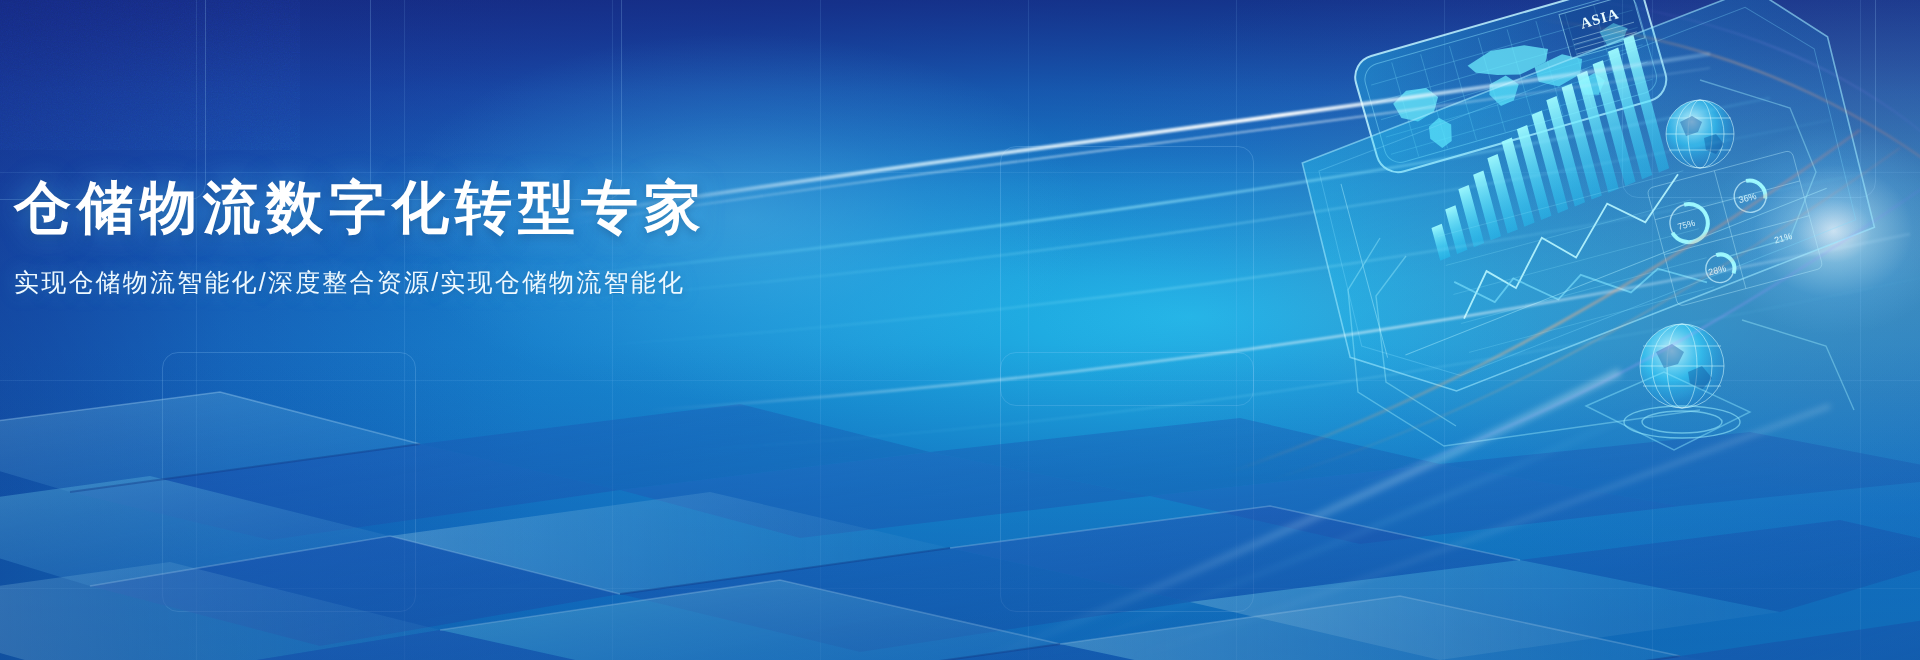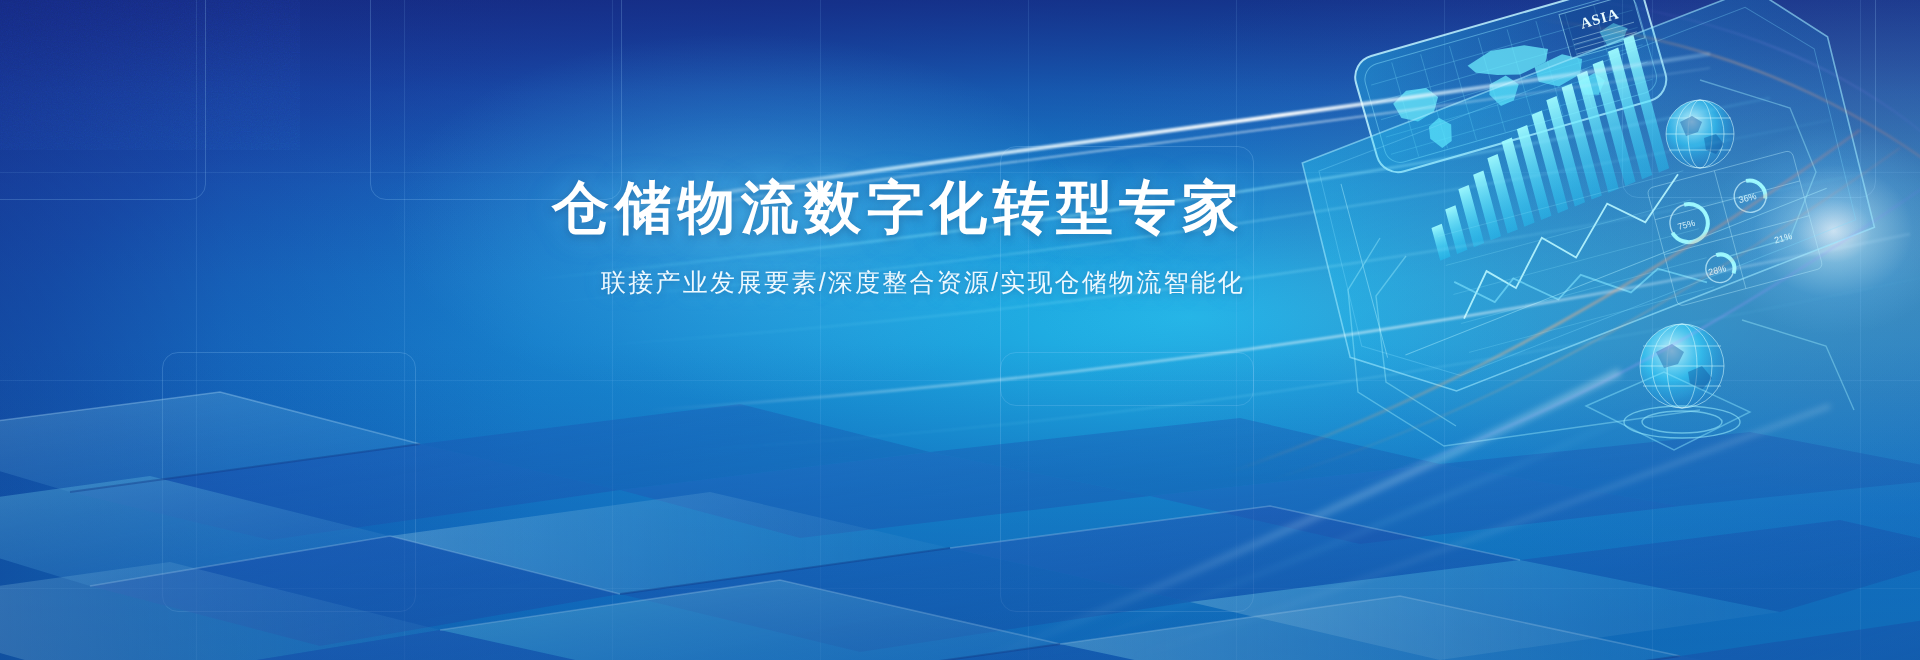--- a/index.html
+++ b/index.html
@@ -43,21 +43,21 @@
   }
   .rrect{position:absolute;border:1px solid rgba(160,215,255,.22);border-radius:16px;}
 
   
   #plates{position:absolute;left:-80px;right:-40px;bottom:-10px;height:330px;overflow:hidden;}
 
   
   #bg-noise{opacity:.22;mix-blend-mode:overlay;}
 
   
-  #copy{position:absolute;left:0;top:176px;width:1245px;text-align:right;}
+  #copy{position:absolute;left:14px;top:176px;width:1245px;text-align:left;}
   #banner-title{
     margin:0;color:#ffffff;font-size:57px;font-weight:700;letter-spacing:6px;
     line-height:1.12;
     text-shadow:0 0 26px rgba(90,200,255,.55), 0 2px 10px rgba(8,40,90,.45);
   }
   #banner-subtitle{
     margin:26px 0 0 0;color:#eef9ff;font-size:25px;font-weight:400;letter-spacing:2.2px;
     text-shadow:0 0 16px rgba(80,190,255,.55), 0 1px 6px rgba(8,40,90,.35);
   }
 
@@ -380,16 +380,16 @@
 
   <svg class="lyr" id="bg-noise" xmlns="http://www.w3.org/2000/svg">
     <filter id="nz">
         <feTurbulence type="fractalNoise" baseFrequency="0.82" numOctaves="3" stitchTiles="stitch"></feTurbulence>
       </filter>
     <rect width="100%" height="100%" filter="url(#nz)"></rect>
   </svg>
 
   <div id="copy">
     <h1 id="banner-title">仓储物流数字化转型专家</h1>
-    <p id="banner-subtitle">联接产业发展要素/深度整合资源/实现仓储物流智能化</p>
+    <p id="banner-subtitle">实现仓储物流智能化/深度整合资源/实现仓储物流智能化</p>
   </div>
 
 </div>
 
 </body></html>

